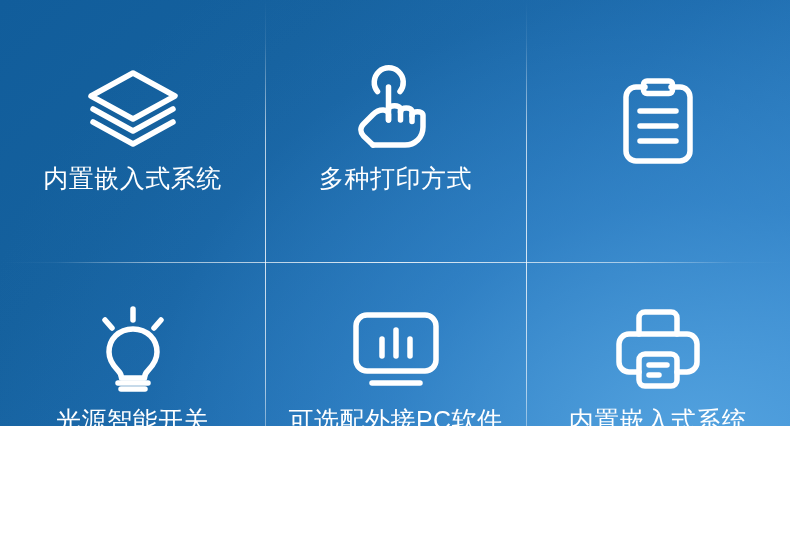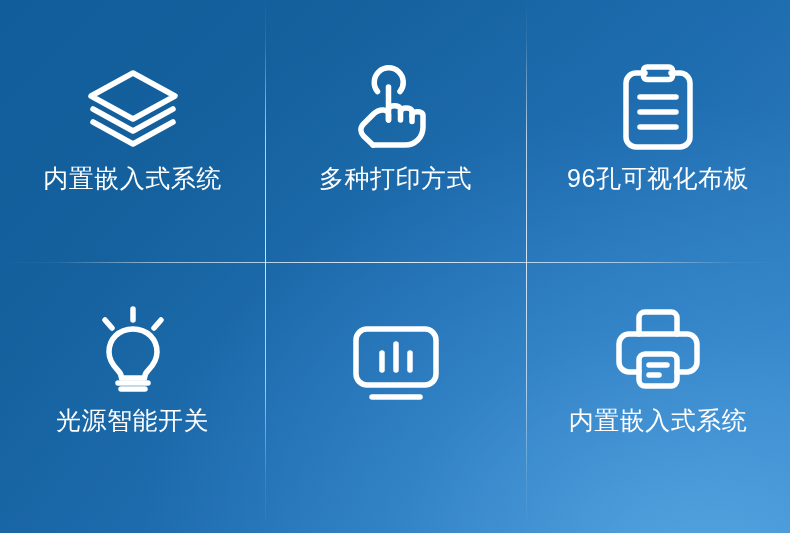--- a/index.html
+++ b/index.html
@@ -9,21 +9,21 @@
   body {
     width: 790px;
     height: 533px;
     overflow: hidden;
     font-family: "Liberation Sans", "DejaVu Sans", sans-serif;
   }
 
   #feature-panel {
     position: relative;
     width: 790px;
-    height: 533px;
+    height: 426px;
     background: #1b69ac;
     background-image:
       radial-gradient(ellipse 900px 760px at 88% 108%, rgba(86,165,225,0.95) 0%, rgba(62,143,212,0.55) 34%, rgba(40,116,184,0.18) 62%, rgba(17,93,155,0) 82%),
       linear-gradient(135deg, #115d9b 0%, #15619e 28%, #1d6cae 58%, #2b7cbe 82%, #3d8ed2 100%);
     overflow: hidden;
   }
 
   
   .v-divider {
     position: absolute;
@@ -142,21 +142,20 @@
     <div class="feature-cell row-1">
       <div class="feature-icon">
         <svg width="74" height="86" viewBox="0 0 74 86" fill="none" stroke="#ffffff" stroke-width="5.5" stroke-linejoin="round" stroke-linecap="round">
           <path d="M24 9 L15 9 C9.5 9 5 13.5 5 19 L5 73 C5 78.5 9.5 83 15 83 L59 83 C64.5 83 69 78.5 69 73 L69 19 C69 13.5 64.5 9 59 9 L50 9"></path>
           <path d="M26 3 L48 3 C50 3 51.5 4.5 51.5 6.5 L51.5 12 C51.5 14 50 15.5 48 15.5 L26 15.5 C24 15.5 22.5 14 22.5 12 L22.5 6.5 C22.5 4.5 24 3 26 3 Z"></path>
           <path d="M19 33 L55 33"></path>
           <path d="M19 48 L55 48"></path>
           <path d="M19 63 L55 63"></path>
         </svg>
       </div>
-      <div class="feature-label">96孔可视化布板</div>
     </div>
 
     <div class="feature-cell row-2">
       <div class="feature-icon">
         <svg width="80" height="84" viewBox="0 0 80 84" fill="none" stroke="#ffffff" stroke-width="5.5" stroke-linejoin="round" stroke-linecap="round">
           <path d="M40 2 L40 13"></path>
           <path d="M12 13 L19 21"></path>
           <path d="M68 13 L61 21"></path>
           <path d="M40 22 C25.5 22 16 32.5 16 45 C16 53 20.5 59 25 63.5 C27.5 66 28.5 68 28.5 71 L51.5 71 C51.5 68 52.5 66 55 63.5 C59.5 59 64 53 64 45 C64 32.5 54.5 22 40 22 Z"></path>
           <path d="M25 76 L55 76"></path>
@@ -169,20 +168,21 @@
     <div class="feature-cell row-2">
       <div class="feature-icon">
         <svg width="88" height="76" viewBox="0 0 88 76" fill="none" stroke="#ffffff" stroke-width="5.5" stroke-linejoin="round" stroke-linecap="round">
           <rect x="4" y="4" width="80" height="56" rx="11"></rect>
           <path d="M30 45 L30 28"></path>
           <path d="M44 45 L44 19"></path>
           <path d="M58 45 L58 28"></path>
           <path d="M20 72 L68 72"></path>
         </svg>
       </div>
+      <div class="feature-label">可选配外接PC软件</div>
     </div>
 
     <div class="feature-cell row-2">
       <div class="feature-icon">
         <svg width="86" height="82" viewBox="0 0 86 82" fill="none" stroke="#ffffff" stroke-width="5.5" stroke-linejoin="round" stroke-linecap="round">
           <path d="M24 26 L24 10 C24 6.5 26.5 4 30 4 L56 4 C59.5 4 62 6.5 62 10 L62 26"></path>
           <path d="M24 64 L14 64 C8.5 64 4 59.5 4 54 L4 36 C4 30.5 8.5 26 14 26 L72 26 C77.5 26 82 30.5 82 36 L82 54 C82 59.5 77.5 64 72 64 L62 64"></path>
           <rect x="24" y="46" width="38" height="32" rx="6"></rect>
           <path d="M34 57 L52 57"></path>
           <path d="M34 67 L44 67"></path>

